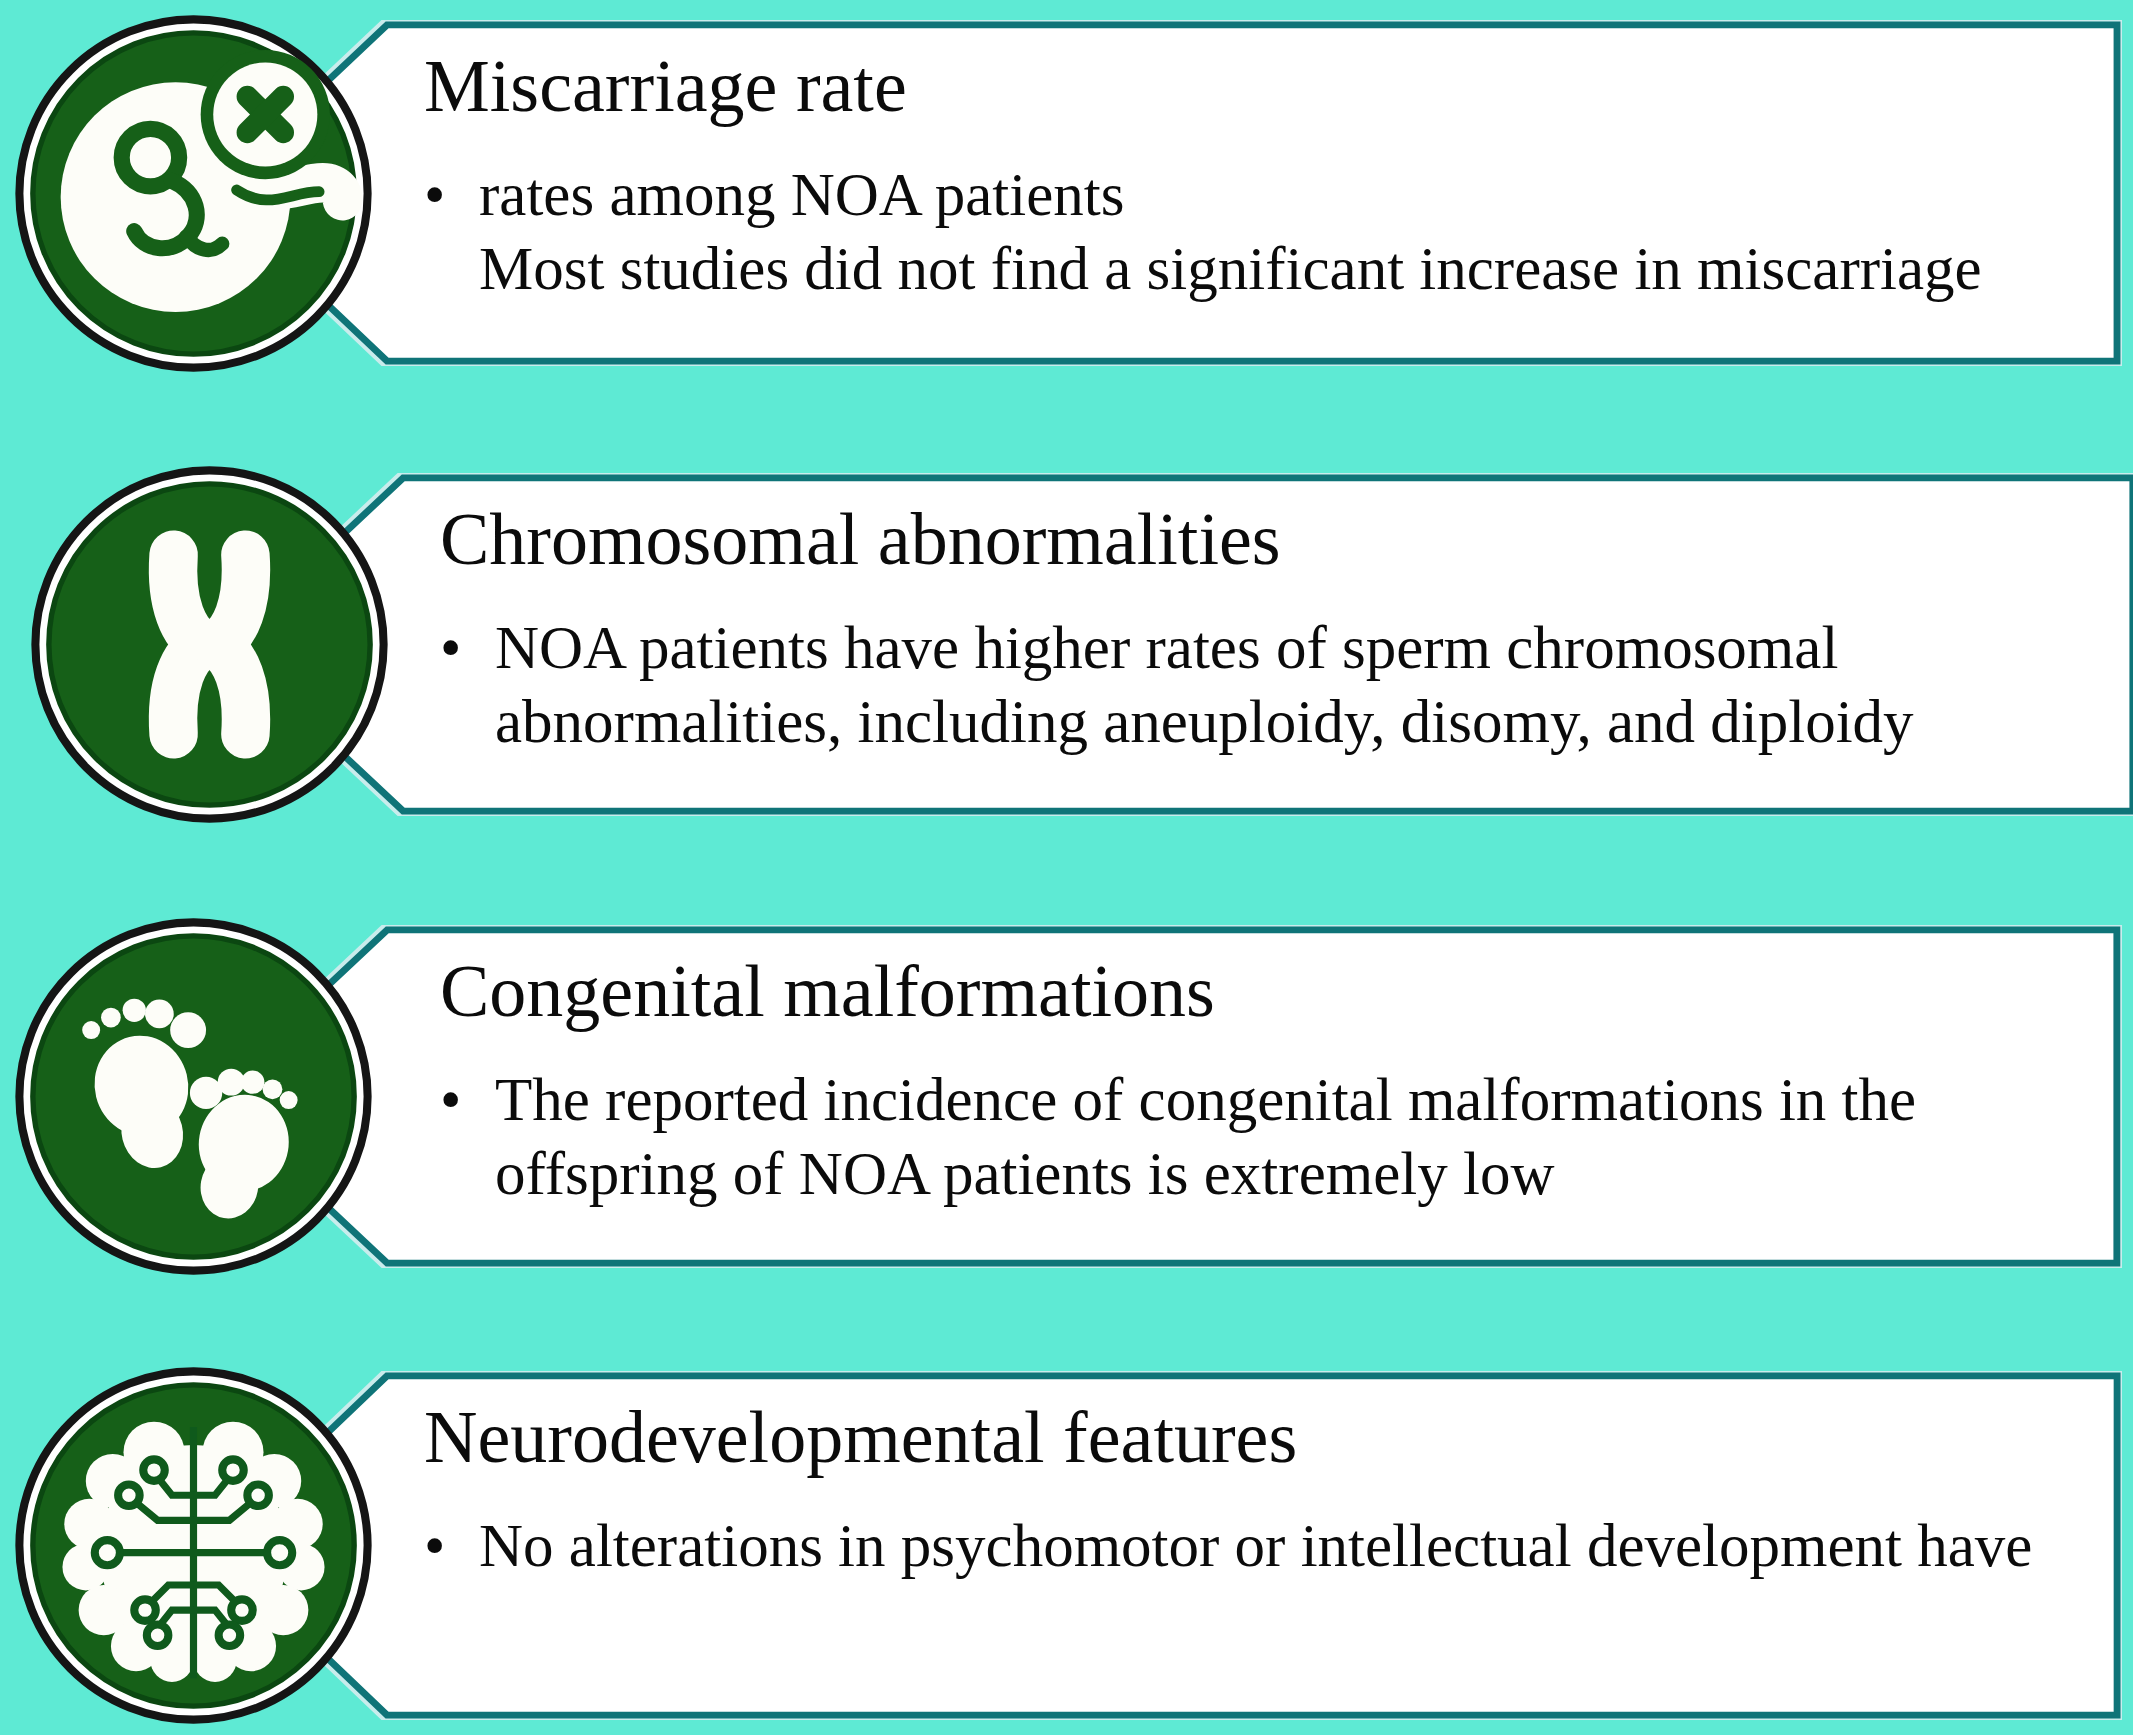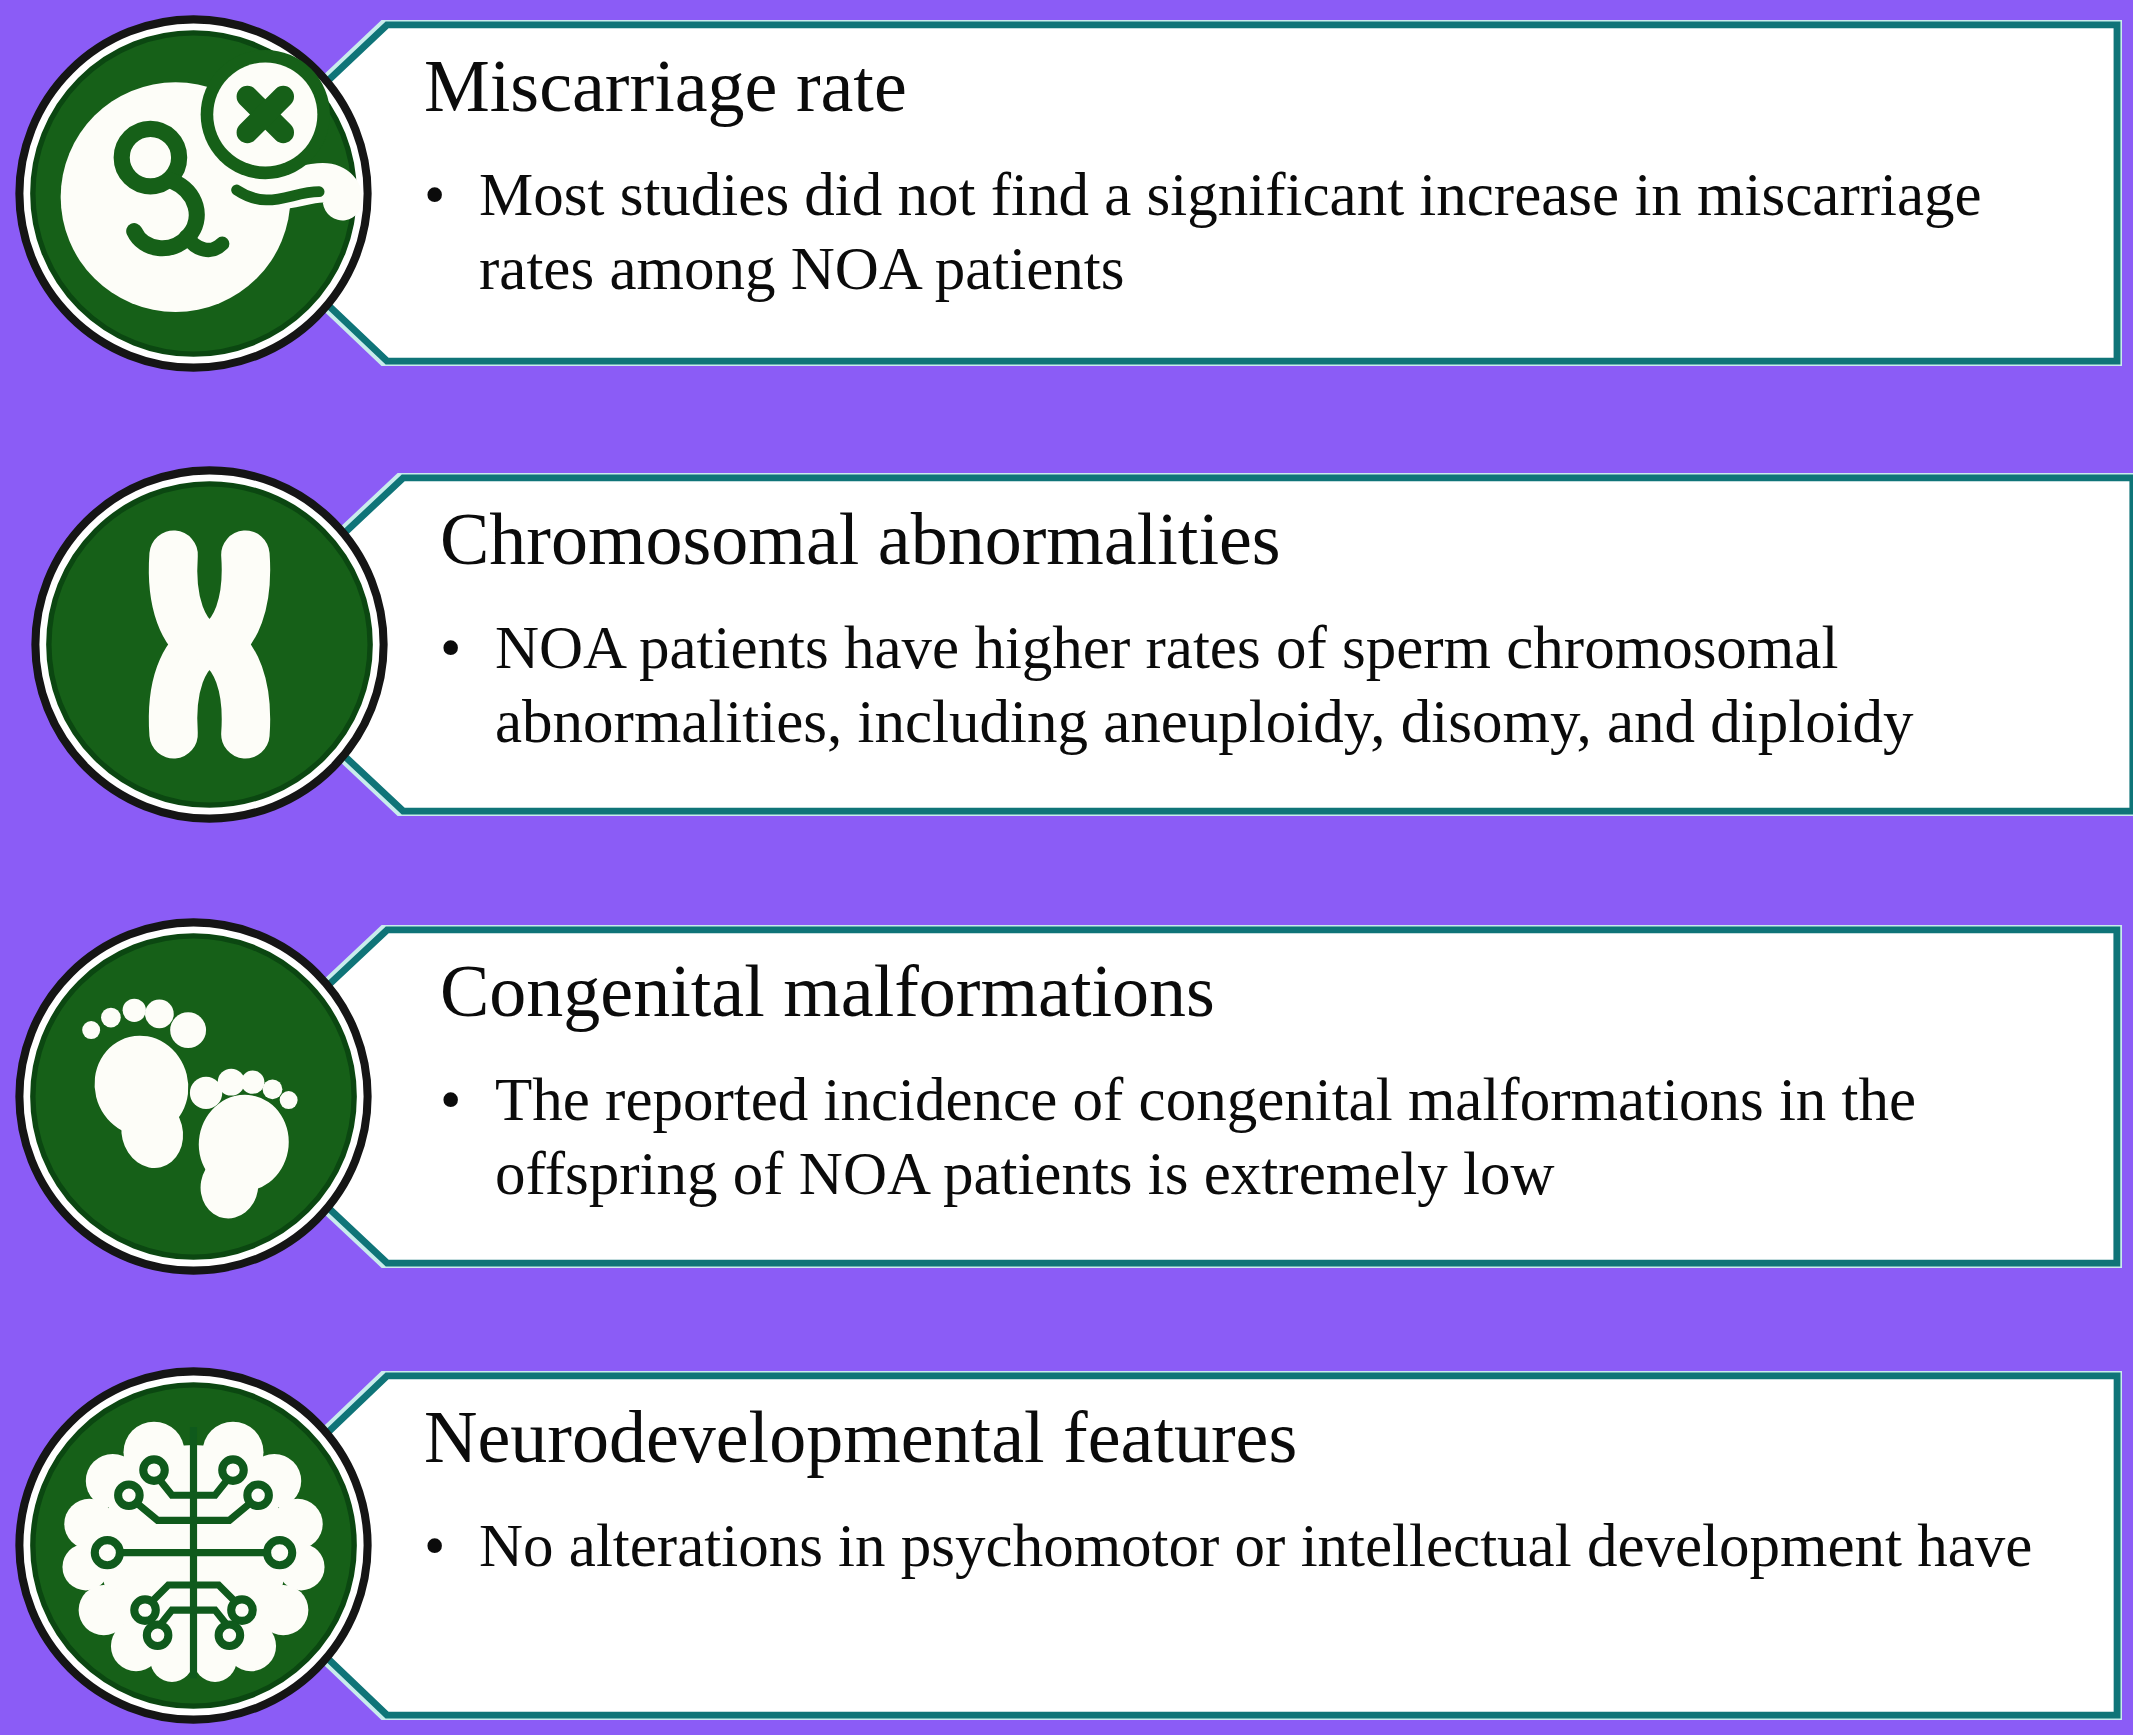--- a/index.html
+++ b/index.html
@@ -1,19 +1,19 @@
 <!DOCTYPE html>
 <html><head>
 <meta charset="utf-8">
 <style>
   html,body{margin:0;padding:0;background:#ffffff;}
   #canvas{
     position:relative;
     width:2134px;height:1736px;
-    background:#8b5cf6;
+    background:#5eead4;
     font-family:"Liberation Serif","DejaVu Serif",serif;
     overflow:hidden;
   }
   .row{position:absolute;left:0;width:2134px;}
   .banner{position:absolute;left:186px;top:0;}
   .icon-circle{position:absolute;left:13.7px;width:359px;height:359px;}
   .textblock{position:absolute;left:424px;color:#0b0b0b;}
   .title{
     font-size:74px;line-height:90px;color:#0b0b0b;
     white-space:nowrap;letter-spacing:0px;
@@ -31,22 +31,22 @@
   <div class="row" style="top:0;height:451px;">
     <svg class="banner" style="top:19.6px;" width="1936" height="346" viewBox="0 0 1975 353">
       <polygon points="24,176 205,5 1970,5 1970,348 205,348" fill="none" stroke="#c9ecec" stroke-width="15"></polygon>
       <polygon points="24,176 205,5 1970,5 1970,348 205,348" fill="#ffffff" stroke="#0f7478" stroke-width="7"></polygon>
     </svg>
     <div class="textblock" style="top:41px;">
       <div class="title">Miscarriage rate</div>
       <div class="bullet">
         <span class="dot">•</span>
         <span class="btext">
+          <span class="bl">rates among NOA patients</span>
           <span class="bl">Most studies did not find a significant increase in miscarriage</span>
-          <span class="bl">rates among NOA patients</span>
         </span>
       </div>
     </div>
     <svg class="icon-circle" style="top:13.7px;" viewBox="0 0 200 200">
       <ellipse cx="100" cy="100" rx="97" ry="97" fill="#ffffff" stroke="#151515" stroke-width="4.5"></ellipse>
       <circle cx="100" cy="100" r="89.5" fill="#166018" stroke="#0b4711" stroke-width="3"></circle>
 
       <circle cx="90" cy="102" r="64" fill="#fdfdf8"></circle>
 
       <path d="M 128 92 C 146 104, 158 94, 172 94 C 180 94, 184 100, 183 104" fill="none" stroke="#fdfdf8" stroke-width="22" stroke-linecap="round"></path>

